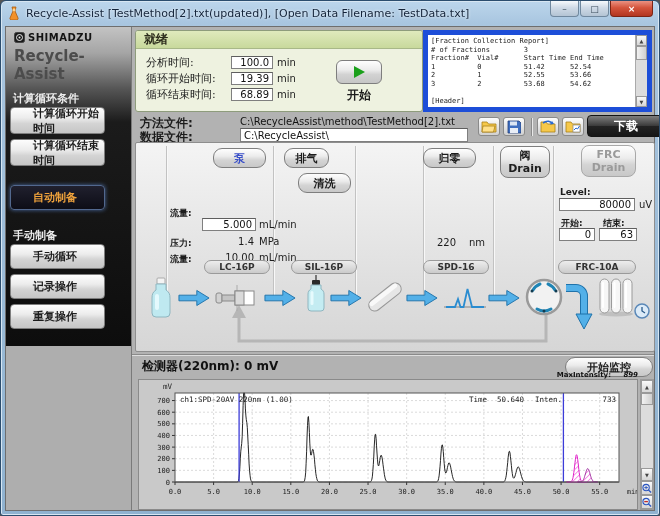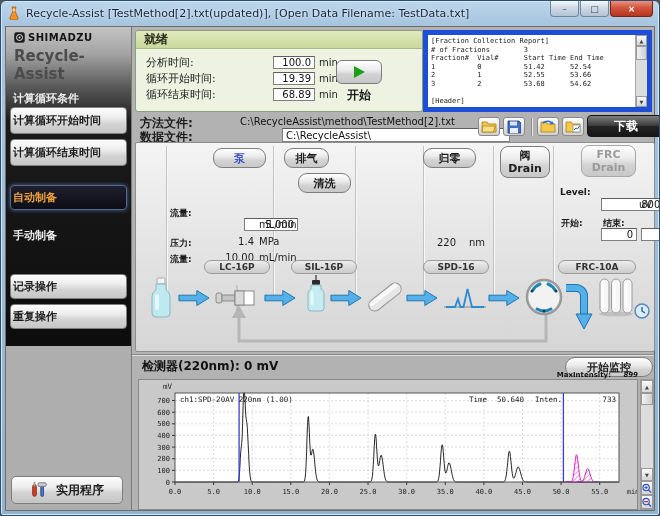--- a/index.html
+++ b/index.html
@@ -18,35 +18,35 @@
   
   .app { position:absolute; left:4px; top:25px; right:4px; bottom:4px; background:#b2b2b2; border:1px solid #6e6e6e; display:flex; }
   
   .sidebar { position:relative; width:126px; flex:none; background:#aeaeae; border-right:1px solid #7a7a7a; }
   .side-dark { position:absolute; left:0; top:0; width:100%; height:319px;
                background:linear-gradient(180deg,#c3c3c3 0,#a5a5a5 26px,#555 62px,#1b1b1b 95px,#0d0d0d 100%); }
   .brand { position:absolute; left:8px; top:5px; display:flex; align-items:center; gap:3px; }
   .brand-name { font-size:10px; font-weight:bold; color:#141414; letter-spacing:.5px; }
   .app-title { position:absolute; left:8px; top:20px; font-size:15px; font-weight:bold; color:#4c4c4c; }
   .side-label { position:absolute; left:7px; font-size:11px; font-weight:bold; color:#ececec; }
-  .side-btn { position:absolute; left:4px; width:117px; height:27px; font-size:11px; font-weight:bold;
-              display:flex; align-items:center; padding-left:2px; color:#1d1d1d;
+  .side-btn { position:absolute; left:4px; width:95px; height:27px; font-size:11px; font-weight:bold;
+              display:flex; align-items:center; padding-left:22px; color:#1d1d1d;
               background:linear-gradient(#fdfdfd,#ececec 40%,#d4d4d4 62%,#c6c6c6); border:1px solid #7e7e7e; border-radius:4px; }
   .side-btn.active { background:linear-gradient(#20202e,#0d0d16); border:1px solid #52688e; color:#f0a33c; box-shadow:0 0 4px #4a6aa0; }
   .util-btn { position:absolute; left:5px; bottom:6px; width:112px; height:28px; font-size:12px; font-weight:bold;
               display:flex; align-items:center; justify-content:center; gap:8px; color:#1d1d1d;
               background:linear-gradient(#fdfdfd,#ececec 40%,#d2d2d2 62%,#c4c4c4); border:1px solid #7e7e7e; border-radius:5px; }
   
   .main { position:relative; flex:1; }
   
   .status-panel { position:absolute; left:3px; top:3px; width:288px; height:82px; background:#eef2e0; border:1px solid #8e9c7c; border-radius:3px; overflow:hidden; }
   .status-header { height:18px; background:linear-gradient(#e0eabd,#c8d99c); border-bottom:1px solid #a8b888; font-size:12px; font-weight:bold; color:#2c2c1c; display:flex; align-items:center; padding-left:8px; }
   .status-row { position:absolute; left:10px; height:15px; display:flex; align-items:center; font-size:11px; color:#1c1c1c; }
   .status-row .lab { width:85px; }
-  .inp { background:#fff; border:1px solid #7f7f7f; border-top-color:#5e5e5e; font-size:10px; text-align:right; padding:0 3px; font-family:"DejaVu Sans", sans-serif; color:#111;margin-left:42px; }
+  .inp { background:#fff; border:1px solid #7f7f7f; border-top-color:#5e5e5e; font-size:10px; text-align:right; padding:0 3px; font-family:"DejaVu Sans", sans-serif; color:#111; }
   .status-row .inp { width:42px; height:13px; }
   .status-row .unit { margin-left:4px; font-size:10px; }
   .play-btn { position:absolute; left:200px; top:29px; width:46px; height:24px; border:1px solid #7e7e7e; border-radius:6px;
               background:linear-gradient(#fefefe,#ececec 40%,#d2d2d2 62%,#c6c6c6); display:flex; align-items:center; justify-content:center; }
   .play-tri { width:0; height:0; border-left:11px solid #1ba01b; border-top:6px solid transparent; border-bottom:6px solid transparent; }
   .start-label { position:absolute; left:200px; top:56px; width:46px; text-align:center; font-size:12px; font-weight:bold; color:#1c1c1c; }
   
   .report-panel { position:absolute; left:291px; top:3px; width:229px; height:82px; background:#fff; border:5px solid #1d4ed8; }
   .report-text { position:absolute; left:3px; top:2px; right:14px; bottom:2px; font:7px "DejaVu Sans Mono", monospace; line-height:8.6px; white-space:pre; color:#222; overflow:hidden; }
   .vscroll { position:absolute; right:0; top:0; bottom:0; width:12px; background:#dcdcdc; border-left:1px solid #aaa; }
@@ -123,31 +123,23 @@
             <circle cx="5.5" cy="5.5" r="1" fill="#e8e8e8"></circle>
           </svg>
           <span class="brand-name">SHIMADZU</span>
         </div>
         <div class="app-title">Recycle-Assist</div>
         <div class="side-label" style="top:64px">计算循环条件</div>
         <div class="side-btn" style="top:80px">计算循环开始时间</div>
         <div class="side-btn" style="top:112px">计算循环结束时间</div>
         <div class="side-btn active" style="top:158px;height:25px">自动制备</div>
         <div class="side-label" style="top:201px">手动制备</div>
+        <div class="side-btn" style="top:217px;height:25px">手动循环</div>
         <div class="side-btn" style="top:247px;height:25px">记录操作</div>
         <div class="side-btn" style="top:277px;height:25px">重复操作</div>
-      </div>
-      <div class="util-btn">
-        <svg width="18" height="18" viewBox="0 0 20 20">
-          <rect x="3" y="4" width="4" height="13" rx="2" fill="#d04028" stroke="#882818"></rect>
-          <rect x="4" y="1" width="2" height="5" fill="#9aa0a8"></rect>
-          <rect x="12" y="6" width="3" height="11" rx="1" fill="#4a78c8" stroke="#2a4a88"></rect>
-          <rect x="9" y="2" width="9" height="4" rx="1" fill="#c8ccd8" stroke="#777"></rect>
-        </svg>
-        <span>实用程序</span>
       </div>
     </div>
 
     <div class="main">
 
       <div class="status-panel">
         <div class="status-header">就绪</div>
         <div class="status-row" style="top:24px">
           <span class="lab">分析时间:</span>
           <input class="inp" value="100.0" style="">

